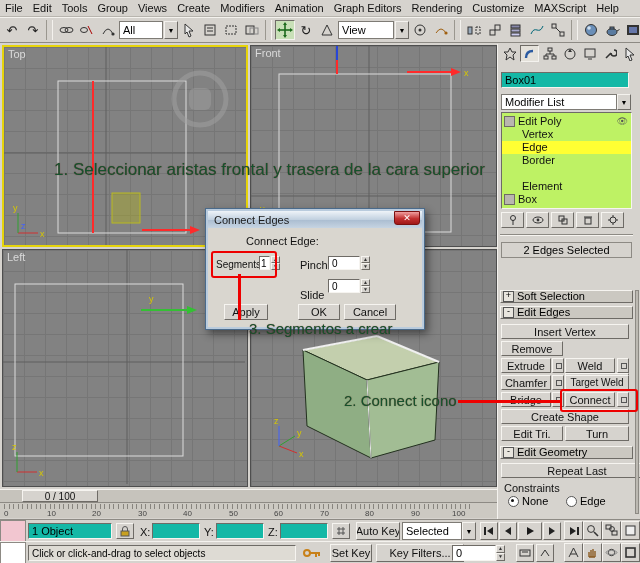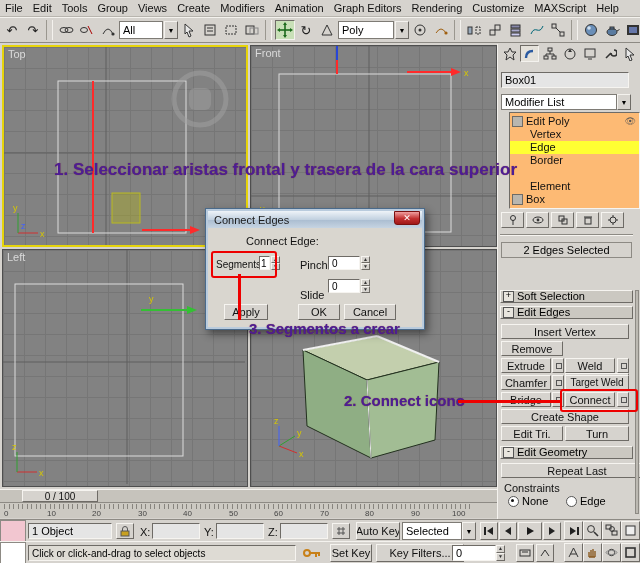--- a/index.html
+++ b/index.html
@@ -8,52 +8,52 @@
   .menubar{position:absolute;left:0;top:0;width:640px;height:16px;background:#d6d3ce;font-size:11px;line-height:16px;color:#111;white-space:nowrap;border-bottom:1px solid #b8b5ae;}
   .menubar span{display:inline-block;padding:0 5px;cursor:default;}
   .toolbar{position:absolute;left:0;top:17px;width:640px;height:26px;background:#d6d3ce;border-top:1px solid #f4f2ee;border-bottom:1px solid #8d8a84;display:flex;align-items:center;gap:1px;padding-left:2px;box-sizing:border-box;}
   .tbi{width:20px;height:20px;display:flex;align-items:center;justify-content:center;font-size:13px;color:#222;flex:0 0 auto;}
   .tbi.pressed{background:#c9e0b8;border:1px solid;border-color:#6e6b66 #f4f2ee #f4f2ee #6e6b66;box-sizing:border-box;}
   .tsep{width:5px;height:20px;border-left:1px solid #9a978f;border-right:1px solid #f4f2ee;margin:0 2px;flex:0 0 auto;}
   .dd{height:18px;background:#fff;border:1px solid #7e7b75;display:flex;align-items:center;font-size:11px;padding:0 3px;box-sizing:border-box;flex:0 0 auto;}
   .dda{width:14px;height:18px;background:#d6d3ce;border:1px solid;border-color:#f4f2ee #6e6b66 #6e6b66 #f4f2ee;font-size:7px;display:flex;align-items:center;justify-content:center;box-sizing:border-box;flex:0 0 auto;}
   
   .btn{background:#d6d3ce;border:1px solid;border-color:#f6f4f0 #6e6b66 #6e6b66 #f6f4f0;font-size:11px;color:#111;display:flex;align-items:center;justify-content:center;box-sizing:border-box;cursor:default;white-space:nowrap;overflow:hidden;}
-  .sunk{background:#e5e5e5;border:1px solid;border-color:#6e6b66 #f6f4f0 #f6f4f0 #6e6b66;box-sizing:border-box;font-size:11px;display:flex;align-items:center;padding:0 3px;overflow:hidden;white-space:nowrap;}
+  .sunk{background:#14b8a6;border:1px solid;border-color:#6e6b66 #f6f4f0 #f6f4f0 #6e6b66;box-sizing:border-box;font-size:11px;display:flex;align-items:center;padding:0 3px;overflow:hidden;white-space:nowrap;}
   .white{background:#fff;}
   
   .vp{position:absolute;background:#828282;overflow:hidden;border:1px solid #4e4e4e;box-sizing:border-box;
       background-image:linear-gradient(#767676 1px, transparent 1px),linear-gradient(90deg,#767676 1px, transparent 1px);
       background-size:21px 21px;}
   .vp.active{border:2px solid #e6d40a;}
   .vplabel{position:absolute;left:4px;top:1px;color:#dadada;font-size:11px;z-index:3;}
   
   .panel{position:absolute;left:497px;top:44px;width:143px;height:475px;background:#d6d3ce;border-left:1px solid #f4f2ee;box-sizing:border-box;}
   .ptab{width:19px;height:17px;display:flex;align-items:center;justify-content:center;box-sizing:border-box;}
   .ptab.pressed{background:#e4e1da;border:1px solid;border-color:#6e6b66 #f4f2ee #f4f2ee #6e6b66;}
-  .stack{position:absolute;left:3px;top:68px;width:131px;height:97px;background:#fdba74;border:1px solid;border-color:#6e6b66 #f6f4f0 #f6f4f0 #6e6b66;box-sizing:border-box;font-size:11px;overflow:hidden;margin-left:8px;}
+  .stack{position:absolute;left:3px;top:68px;width:131px;height:97px;background:#bef264;border:1px solid;border-color:#6e6b66 #f6f4f0 #f6f4f0 #6e6b66;box-sizing:border-box;font-size:11px;overflow:hidden;}
   .srow{height:13px;line-height:13px;display:flex;align-items:center;white-space:nowrap;color:#111;}
   .srow .lvl1{width:20px;flex:0 0 auto;}
   .srow.sel{background:#ffff33;}
   .micon{width:9px;height:9px;background:#b9b6af;border:1px solid #6e6b66;margin:0 3px 0 2px;flex:0 0 auto;}
   .rollout{position:absolute;left:2px;width:133px;height:13px;background:#cbc8c1;border:1px solid;border-color:#f6f4f0 #6e6b66 #6e6b66 #f6f4f0;font-size:11px;line-height:11px;display:flex;align-items:center;box-sizing:border-box;}
   .pm{width:9px;height:9px;border:1px solid #555;background:#e8e5de;font-size:9px;line-height:7px;text-align:center;margin:0 3px 0 2px;flex:0 0 auto;}
   .sbtn{position:absolute;height:15px;font-size:11px;}
   .setbox{position:absolute;width:12px;height:15px;background:#d6d3ce;border:1px solid;border-color:#f6f4f0 #6e6b66 #6e6b66 #f6f4f0;box-sizing:border-box;}
   .setbox::after{content:"";position:absolute;left:3px;top:4px;width:4px;height:4px;border:1px solid #555;}
   .rad{width:9px;height:9px;border-radius:50%;border:1px solid #555;background:#fff;display:inline-block;position:relative;margin-right:3px;flex:0 0 auto;}
   .rad.on::after{content:"";position:absolute;left:2px;top:2px;width:3px;height:3px;border-radius:50%;background:#111;}
   
   .dialog{position:absolute;left:205px;top:208px;width:220px;height:122px;background:#d9d6cf;border:1px solid #4a6a8a;box-shadow:3px 4px 8px rgba(0,0,0,.45), inset 0 0 0 2px #b9cbdd;z-index:50;box-sizing:border-box;}
   .dtitle{position:absolute;left:2px;top:2px;right:2px;height:17px;background:linear-gradient(#eef3f8,#c2d1e0 50%,#a9bcd0 50%,#c6d4e2);display:flex;align-items:center;font-size:11px;color:#1a1a1a;padding-left:6px;box-sizing:border-box;}
   .dclose{position:absolute;right:4px;top:2px;width:26px;height:14px;background:linear-gradient(#f0a0a0,#c23030 55%,#a01818);border:1px solid #7a1010;border-radius:0 0 3px 3px;color:#fff;font-size:9px;line-height:12px;text-align:center;box-sizing:border-box;}
   .spin{position:absolute;width:9px;height:14px;display:flex;flex-direction:column;}
   .spin i{flex:1;background:#d6d3ce;border:1px solid;border-color:#f6f4f0 #6e6b66 #6e6b66 #f6f4f0;font-size:5px;font-style:normal;line-height:5px;text-align:center;color:#333;box-sizing:border-box;}
   
-  .anno{position:absolute;color:#4c1d95;font-weight:bold;z-index:60;white-space:nowrap;text-shadow:0 0 1px rgba(120,0,0,.6);}
+  .anno{position:absolute;color:#14532d;font-weight:normal;z-index:60;white-space:nowrap;text-shadow:0 0 1px rgba(120,0,0,.6);}
   .redbox{position:absolute;border:2px solid #ee0000;border-radius:3px;z-index:60;}
   .redline{position:absolute;background:#ee0000;z-index:60;}
   
   .timeslider{position:absolute;left:0;top:489px;width:497px;height:13px;background:#c6c3bc;border-top:1px solid #f4f2ee;box-sizing:border-box;}
   .trackbar{position:absolute;left:0;top:502px;width:497px;height:16px;background:#ccc9c2;border-top:1px solid #8d8a84;box-sizing:border-box;}
   .ticks{position:absolute;left:4px;top:1px;width:468px;height:5px;background:repeating-linear-gradient(90deg,#87847e 0 1px,transparent 1px 4.56px);}
   .tick-label{position:absolute;top:6px;font-size:8px;color:#444;}
   .status{position:absolute;left:0;width:640px;height:22px;background:#d6d3ce;box-sizing:border-box;}
   .mini{position:absolute;left:0;top:0;width:26px;height:22px;box-sizing:border-box;border:1px solid #8d8a84;}
   .navbtn{position:absolute;width:19px;height:19px;background:#d6d3ce;border:1px solid;border-color:#f6f4f0 #6e6b66 #6e6b66 #f6f4f0;box-sizing:border-box;display:flex;align-items:center;justify-content:center;}
@@ -128,21 +128,21 @@
           <polygon points="16,8 13,6 13,10" fill="#1c6a1c"></polygon>
         </svg>
       </span>
     <span class="tbi">↻</span>
     <span class="tbi">
         <svg width="16" height="16">
           <polygon points="3,13 13,13 8,3" fill="none" stroke="#333"></polygon>
         </svg>
       </span>
     <div class="dd" style="width:56px">
-        <span>Poly</span>
+        <span>View</span>
       </div>
     <span class="dda">▼</span>
     <span class="tbi">
         <svg width="16" height="16">
           <circle cx="8" cy="8" r="5" fill="none" stroke="#333"></circle>
           <circle cx="8" cy="8" r="1.5" fill="#333"></circle>
         </svg>
       </span>
     <span class="tbi">
         <svg width="16" height="16">

